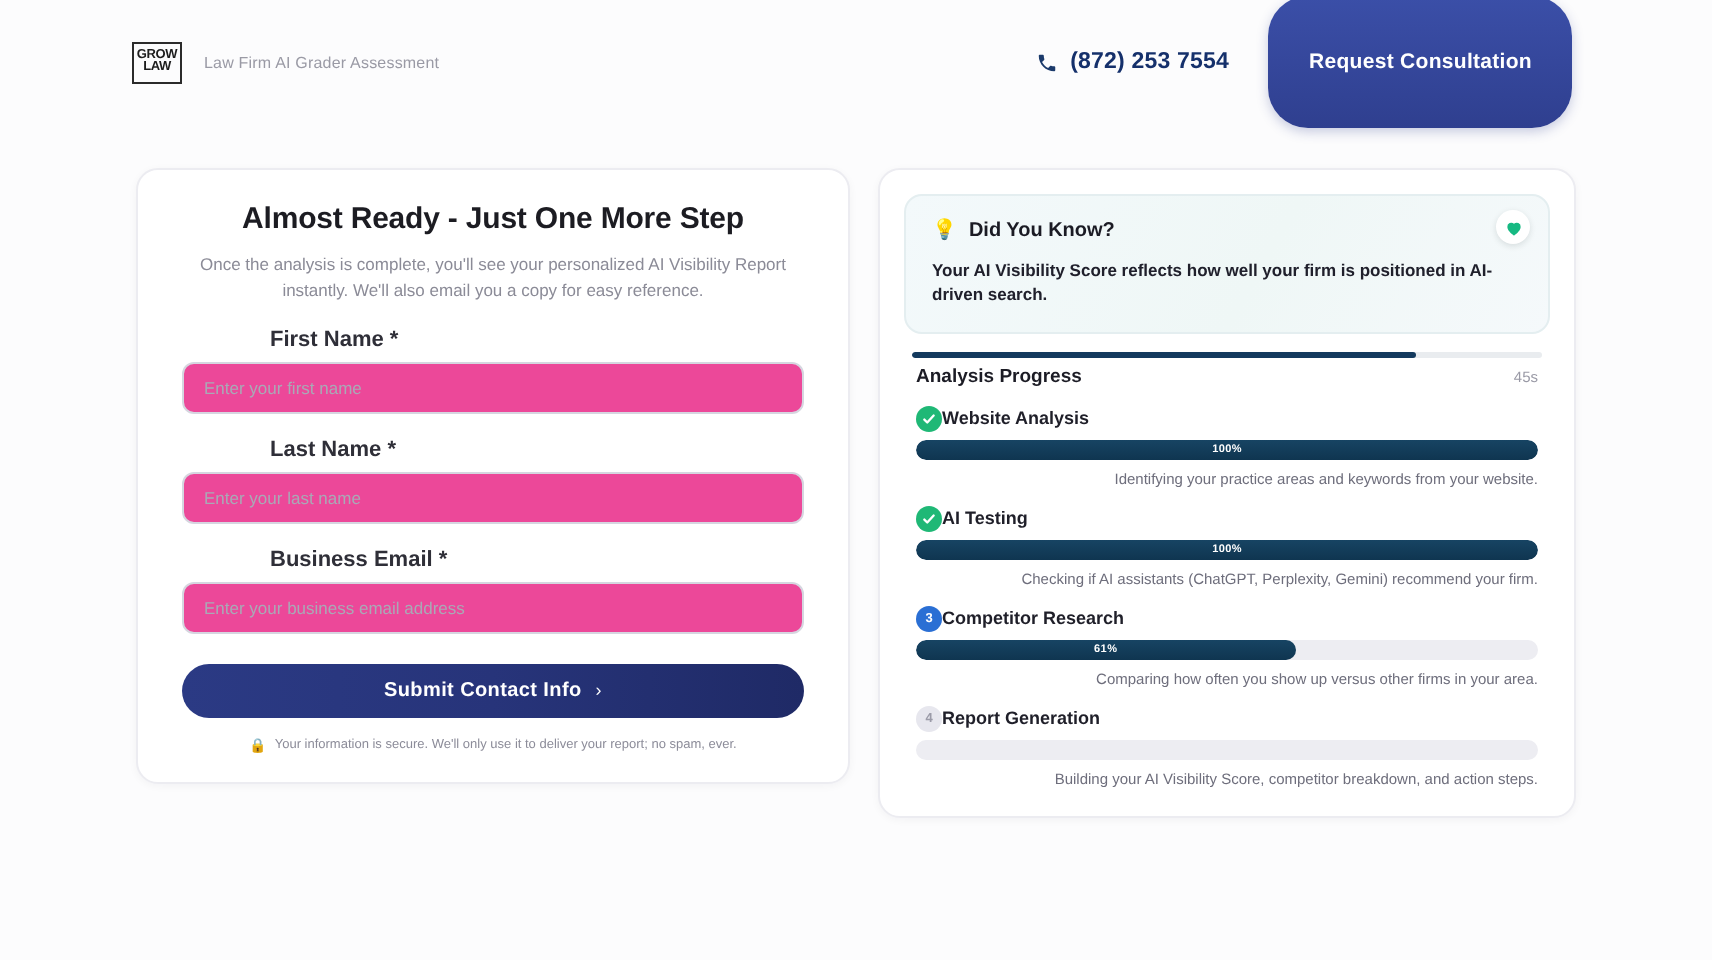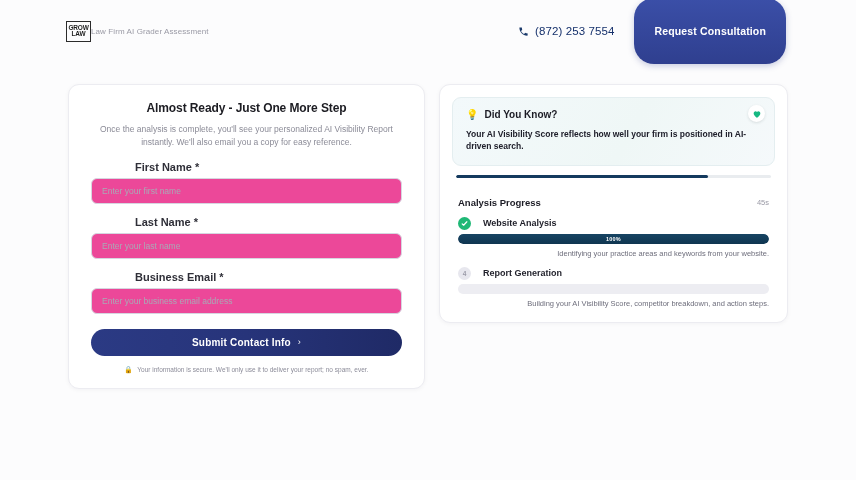--- a/index.html
+++ b/index.html
@@ -10,39 +10,39 @@
     overflow: hidden;
   }
   .page { position: relative; width: 856px; height: 480px; background: #fcfcfd; }
 
   
   .header {
     height: 62px;
     display: flex; align-items: center;
     padding: 0 70px 0 66px;
   }
-  .brand { display: flex; align-items: center; gap: 0; }
+  .brand { display: flex; align-items: center; gap: 11px; }
   .logo-box {
     width: 25px; height: 21px;
     border: 1.5px solid #2b2b2b;
     display: flex; flex-direction: column;
     align-items: center; justify-content: center;
     line-height: 0.92;
   }
   .logo-l1, .logo-l2 {
     font-size: 6.5px; font-weight: 700; letter-spacing: -0.2px;
     color: #1d1d1d;
   }
   .brand-text {
     font-size: 8px; color: #9a9aa5; letter-spacing: 0.1px;
   }
   .header-right { margin-left: auto; display: flex; align-items: center; gap: 20px; }
   .phone { display: flex; align-items: center; gap: 6px; }
   .phone-icon { width: 11px; height: 11px; color: #1b3a6b; display:block; }
-  .phone-num { font-size: 11.5px; font-weight: 400; color: #15306b; letter-spacing: 0.1px; text-align: right; }
+  .phone-num { font-size: 11.5px; font-weight: 700; color: #15306b; letter-spacing: 0.1px; text-align: right; }
   .cta-btn {
     background: linear-gradient(180deg,#3b4fa8 0%, #2f3f8f 100%);
     color: #fff; border: none; border-radius: 20px;
     padding: 27px 20px; font-size: 10.5px; font-weight: 700;
     font-family: "Liberation Sans", sans-serif;
     letter-spacing: 0.15px; cursor: pointer;
     box-shadow: 0 2px 6px rgba(45,60,140,0.25);
     text-align: center;
   }
 
@@ -67,21 +67,21 @@
     background: #fff;
     border: 1px solid #ececf1;
     border-radius: 11px;
     box-shadow: 0 1px 4px rgba(20,20,40,0.045);
   }
   .card-left { width: 357px; padding: 16px 22px 14px; }
   .card-right { width: 349px; padding: 12px 12px 14px; }
 
   
   .form-title {
-    text-align: center; font-size: 12px; font-weight: 700;
+    text-align: center; font-size: 15px; font-weight: 700;
     color: #1c1c22; letter-spacing: -0.1px;
   }
   .form-sub {
     text-align: center; font-size: 8.5px; color: #8b8b97;
     margin-top: 8px; line-height: 1.5; padding: 0 4px;
   }
   .field { margin-top: 12px; }
   .field-label {
     font-size: 11px; color: #2f2f38; font-weight: 700;
     margin-bottom: 5px; display: block; margin-left: 44px;
@@ -137,29 +137,29 @@
   .overall-track {
     margin: 9px 4px 0; height: 3px;
     background: #e9ecef; border-radius: 2px; overflow: hidden;
   }
   .overall-fill {
     height: 100%; background: #143a5e; border-radius: 2px;
   }
 
   .progress-head {
     display: flex; align-items: center;
-    margin: 19px 6px 0;
+    margin: 4px 6px 0;
   }
   .progress-title { font-size: 9.5px; font-weight: 700; color: #1c1c25; }
   .progress-timer { margin-left: auto; font-size: 7.5px; color: #9a9aa6; }
 
   .steps { margin: 9px 6px 0; }
   .step { margin-bottom: 9px; }
   .step:last-child { margin-bottom: 0; }
-  .step-head { display: flex; align-items: center; gap: 12px; }
+  .step-head { display: flex; align-items: center; gap: 0; }
   .step-badge {
     width: 13px; height: 13px; border-radius: 50%;
     display: flex; align-items: center; justify-content: center;
     font-size: 6.5px; font-weight: 700; color: #fff; flex: none;
   }
   .step-badge.done { background: #1fb876; }
   .step-badge.active { background: #2a6fd4; }
   .step-badge.pending { background: #e7e7ee; color: #9b9ba8; }
   .step-badge svg { width: 7px; height: 7px; display:block; }
   .step-name { font-size: 9px; font-weight: 700; color: #1f1f29; }
@@ -270,20 +270,48 @@
             </div>
             <div class="bar-track">
               <div class="bar-fill" style="width: 100%;">
                 <span class="bar-pct">100%</span>
               </div>
             </div>
             <div class="step-desc">Identifying your practice areas and keywords from your website.</div>
           </div>
           <div class="step">
             <div class="step-head">
+              <span class="step-badge done">
+                <svg viewBox="0 0 24 24" fill="none" stroke="#fff" stroke-width="4" stroke-linecap="round" stroke-linejoin="round">
+                  <path d="M4 13l5 5L20 6"></path>
+                </svg>
+              </span>
+              <span class="step-name">AI Testing</span>
+            </div>
+            <div class="bar-track">
+              <div class="bar-fill" style="width: 100%;">
+                <span class="bar-pct">100%</span>
+              </div>
+            </div>
+            <div class="step-desc">Checking if AI assistants (ChatGPT, Perplexity, Gemini) recommend your firm.</div>
+          </div>
+          <div class="step">
+            <div class="step-head">
+              <span class="step-badge active">3</span>
+              <span class="step-name">Competitor Research</span>
+            </div>
+            <div class="bar-track">
+              <div class="bar-fill" style="width: 61%;">
+                <span class="bar-pct">61%</span>
+              </div>
+            </div>
+            <div class="step-desc">Comparing how often you show up versus other firms in your area.</div>
+          </div>
+          <div class="step">
+            <div class="step-head">
               <span class="step-badge pending">4</span>
               <span class="step-name">Report Generation</span>
             </div>
             <div class="bar-track"></div>
             <div class="step-desc">Building your AI Visibility Score, competitor breakdown, and action steps.</div>
           </div>
         </div>
     </div>
 
   </div>

